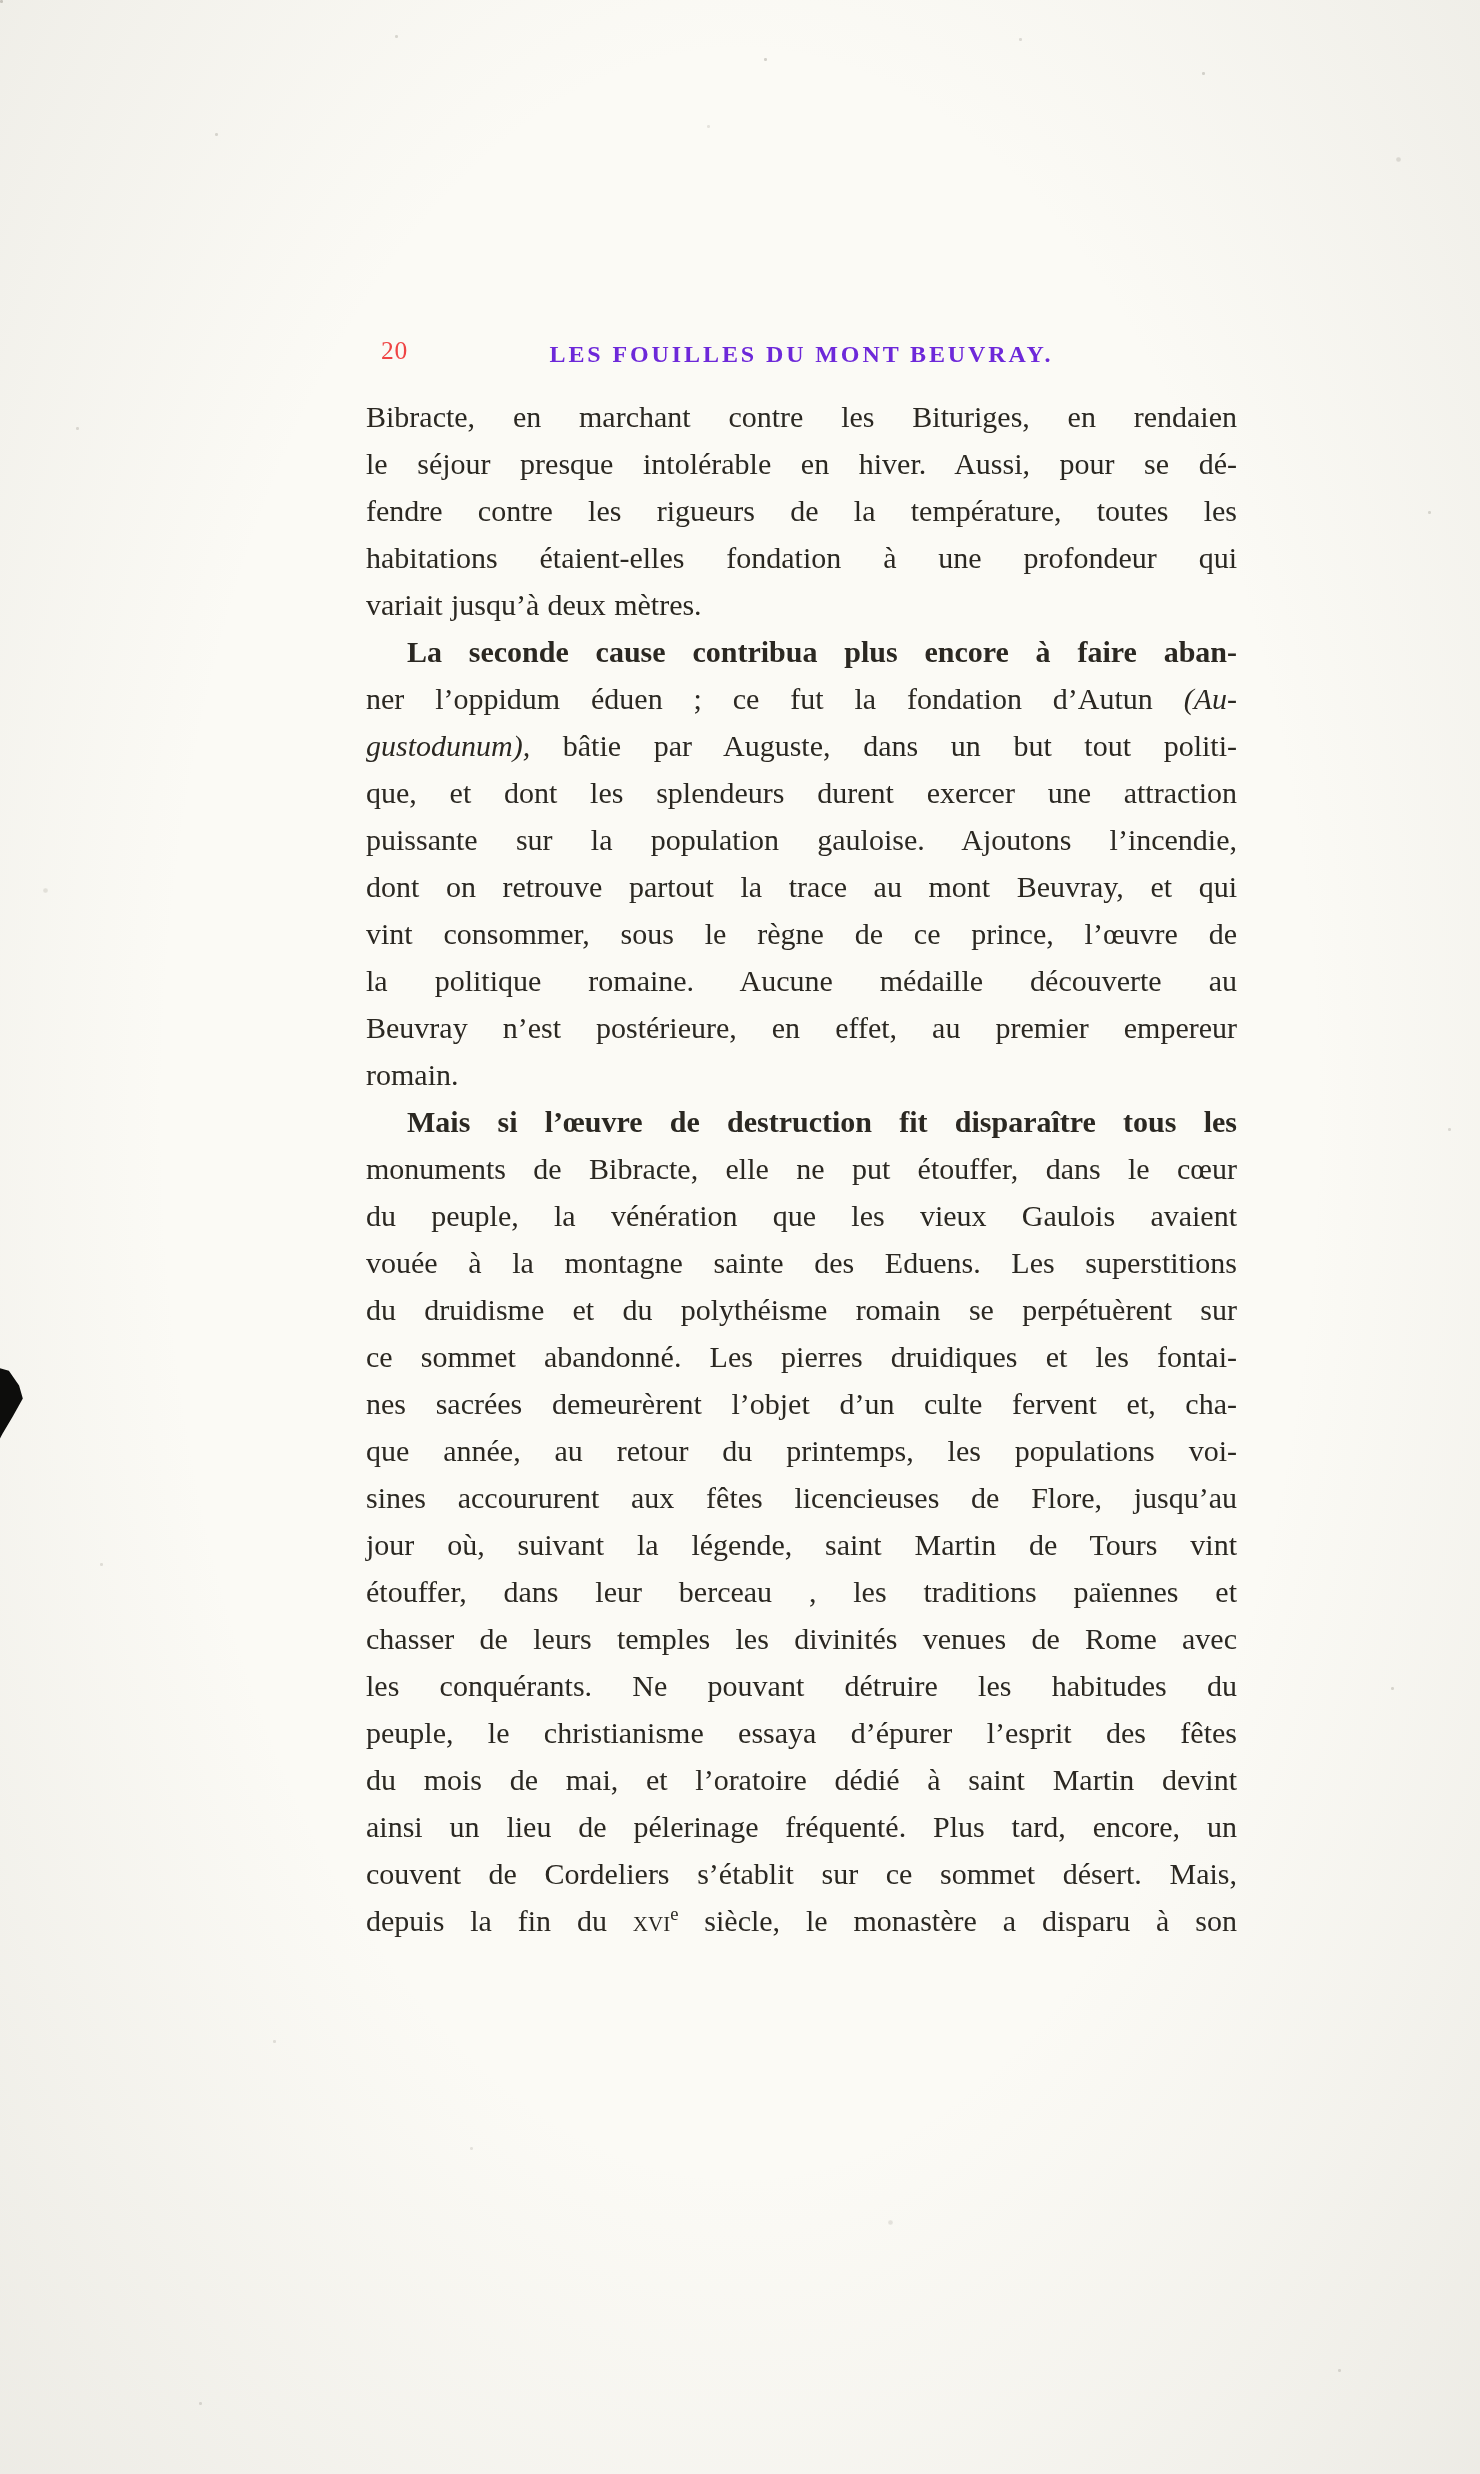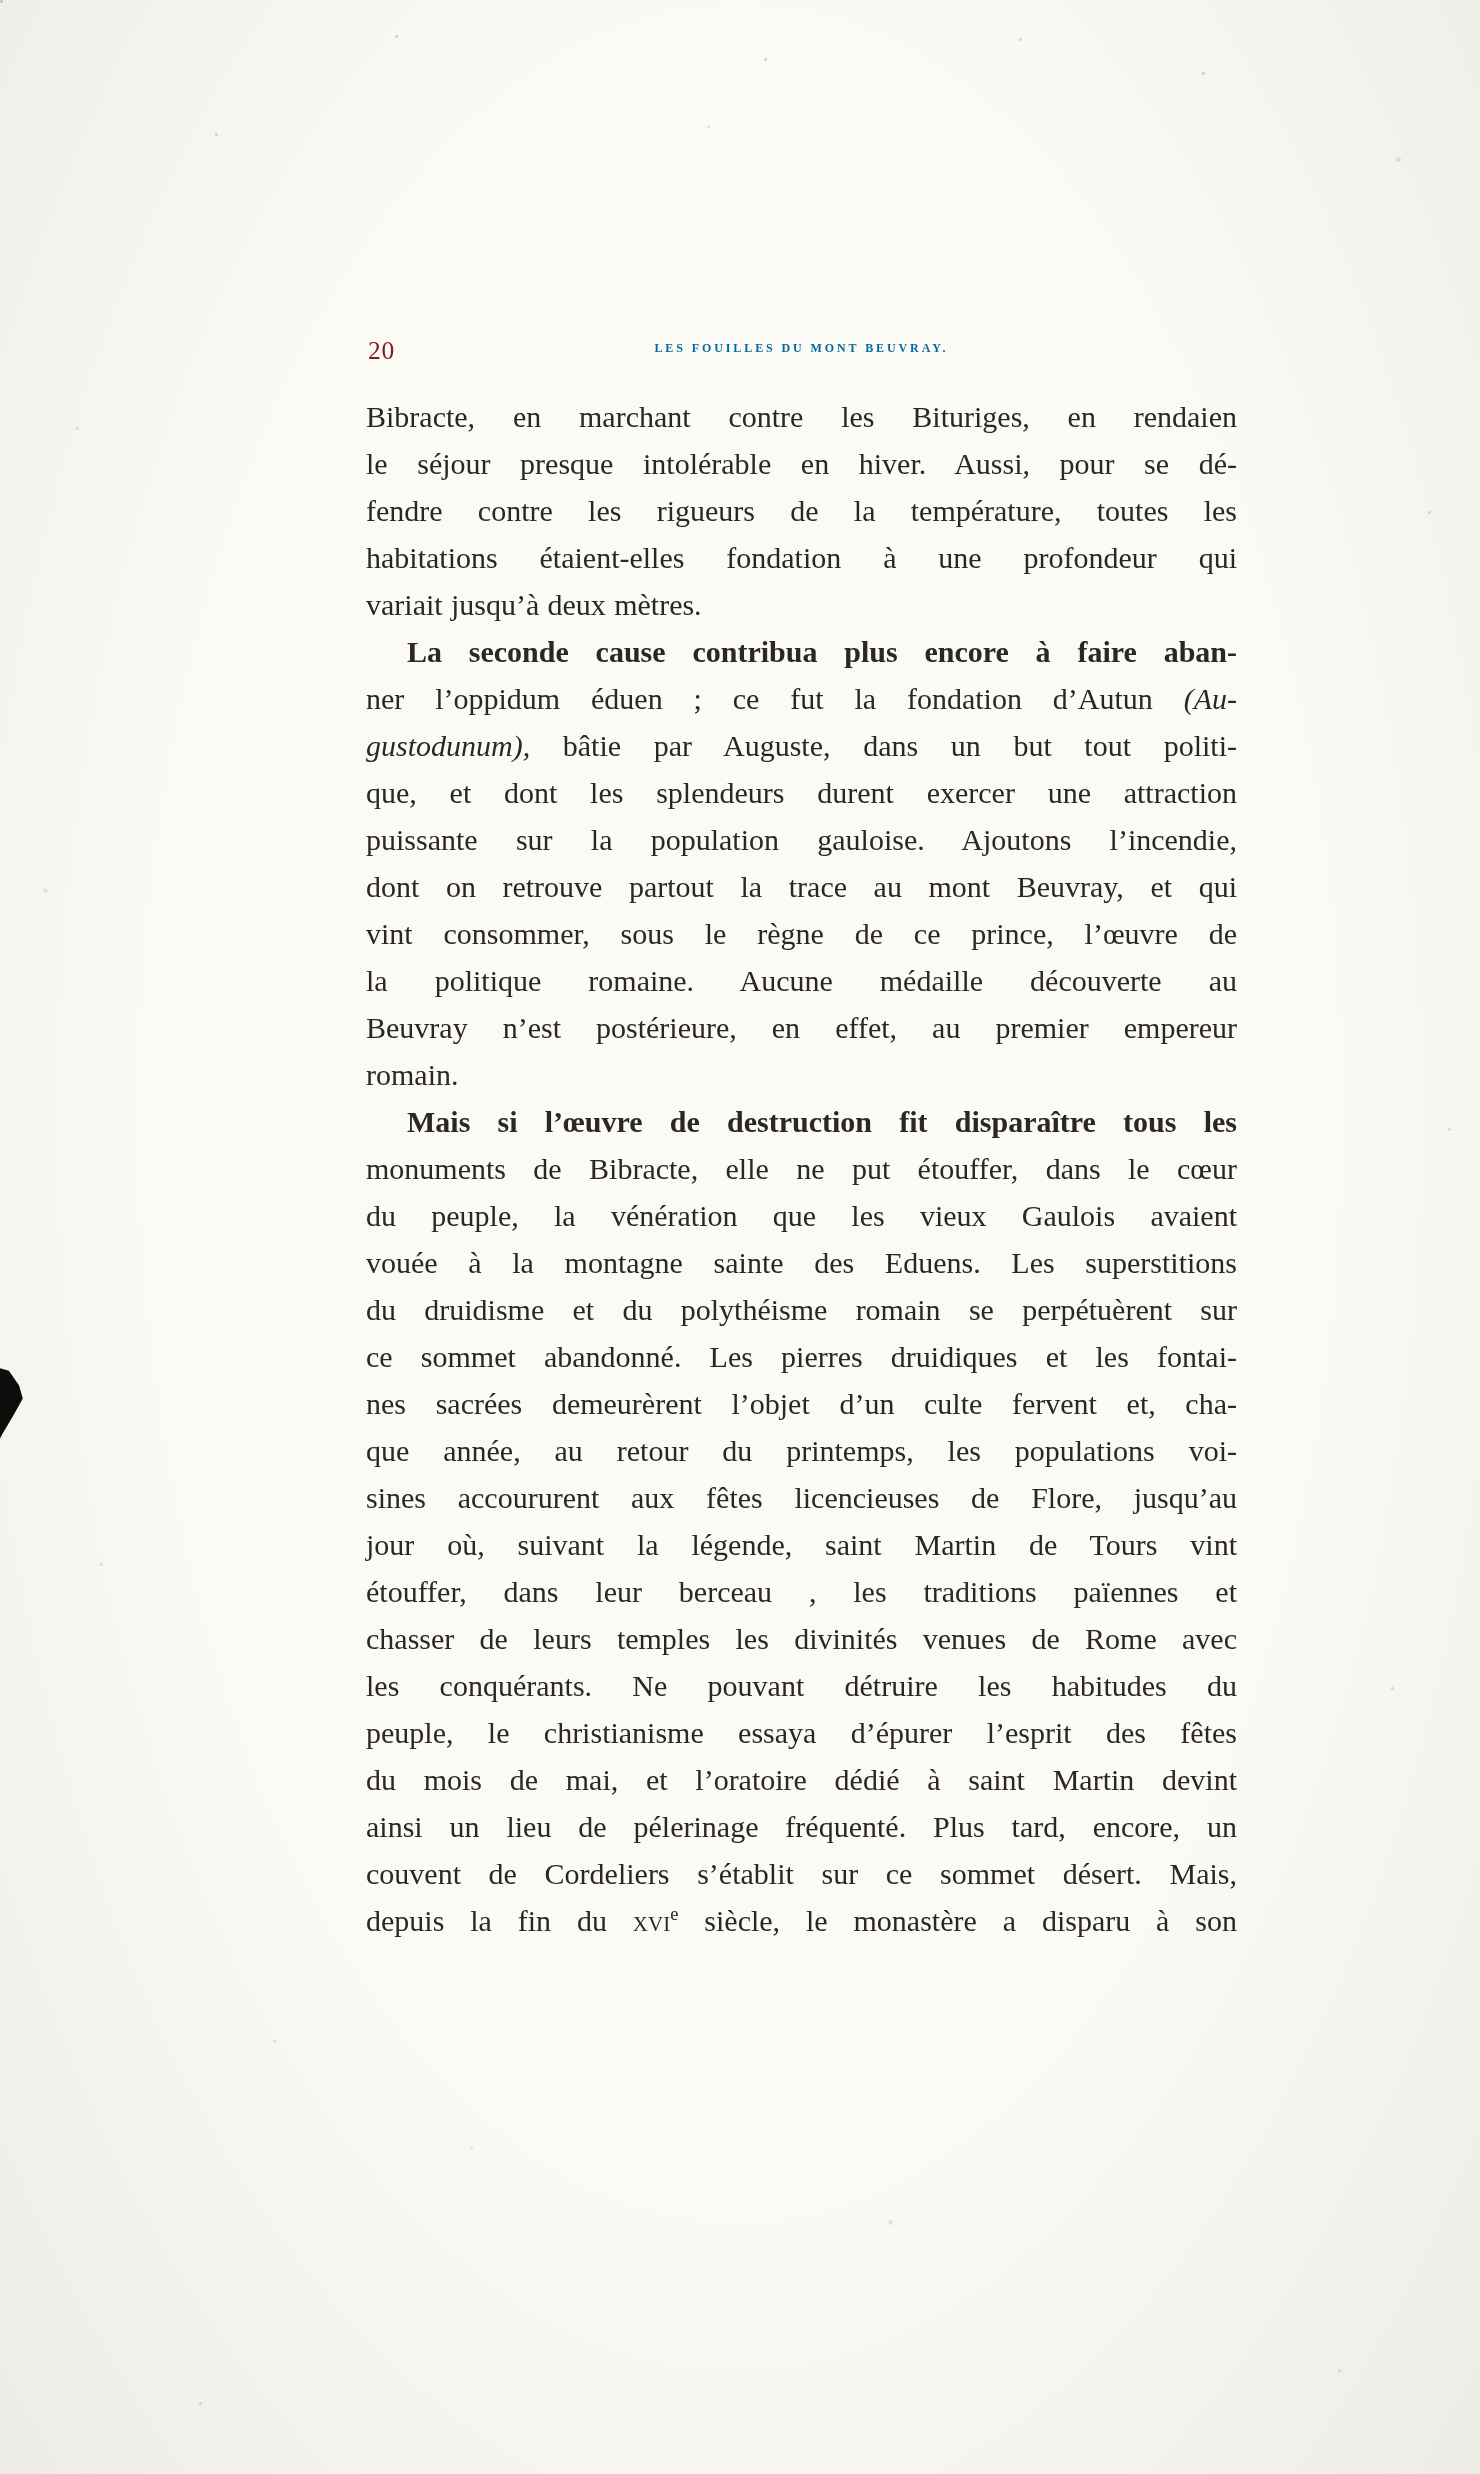--- a/index.html
+++ b/index.html
@@ -15,28 +15,28 @@
   }
   .vignette {
     position: absolute; inset: 0; pointer-events: none;
     background: radial-gradient(ellipse at 50% 45%, rgba(255,255,255,0) 55%, rgba(186,183,172,0.22) 100%);
   }
   .header {
     position: absolute;
     top: 334px; left: 366px; width: 871px; height: 36px;
   }
   .pagenum {
-    position: absolute; left: 2px; top: 1.6px;
-    font-size: 25.5px; letter-spacing: 0.8px; color: #7f1d1d;
+    position: absolute; left: 15px; top: 1.6px;
+    font-size: 25.5px; letter-spacing: 0.8px; color: #ef4444;
   }
   .running {
     position: absolute; left: 0; right: 0; top: 7.4px;
     text-align: center;
-    font-size: 12px; font-weight: 700; letter-spacing: 2.9px;
-    color: #0369a1;
+    font-size: 24px; font-weight: 700; letter-spacing: 2.9px;
+    color: #6d28d9;
   }
   .text-block {
     position: absolute;
     top: 393px; left: 366px; width: 871px;
   }
   .line {
     font-size: 30px;
     line-height: 47px;
     text-align: justify;
     text-align-last: justify;

